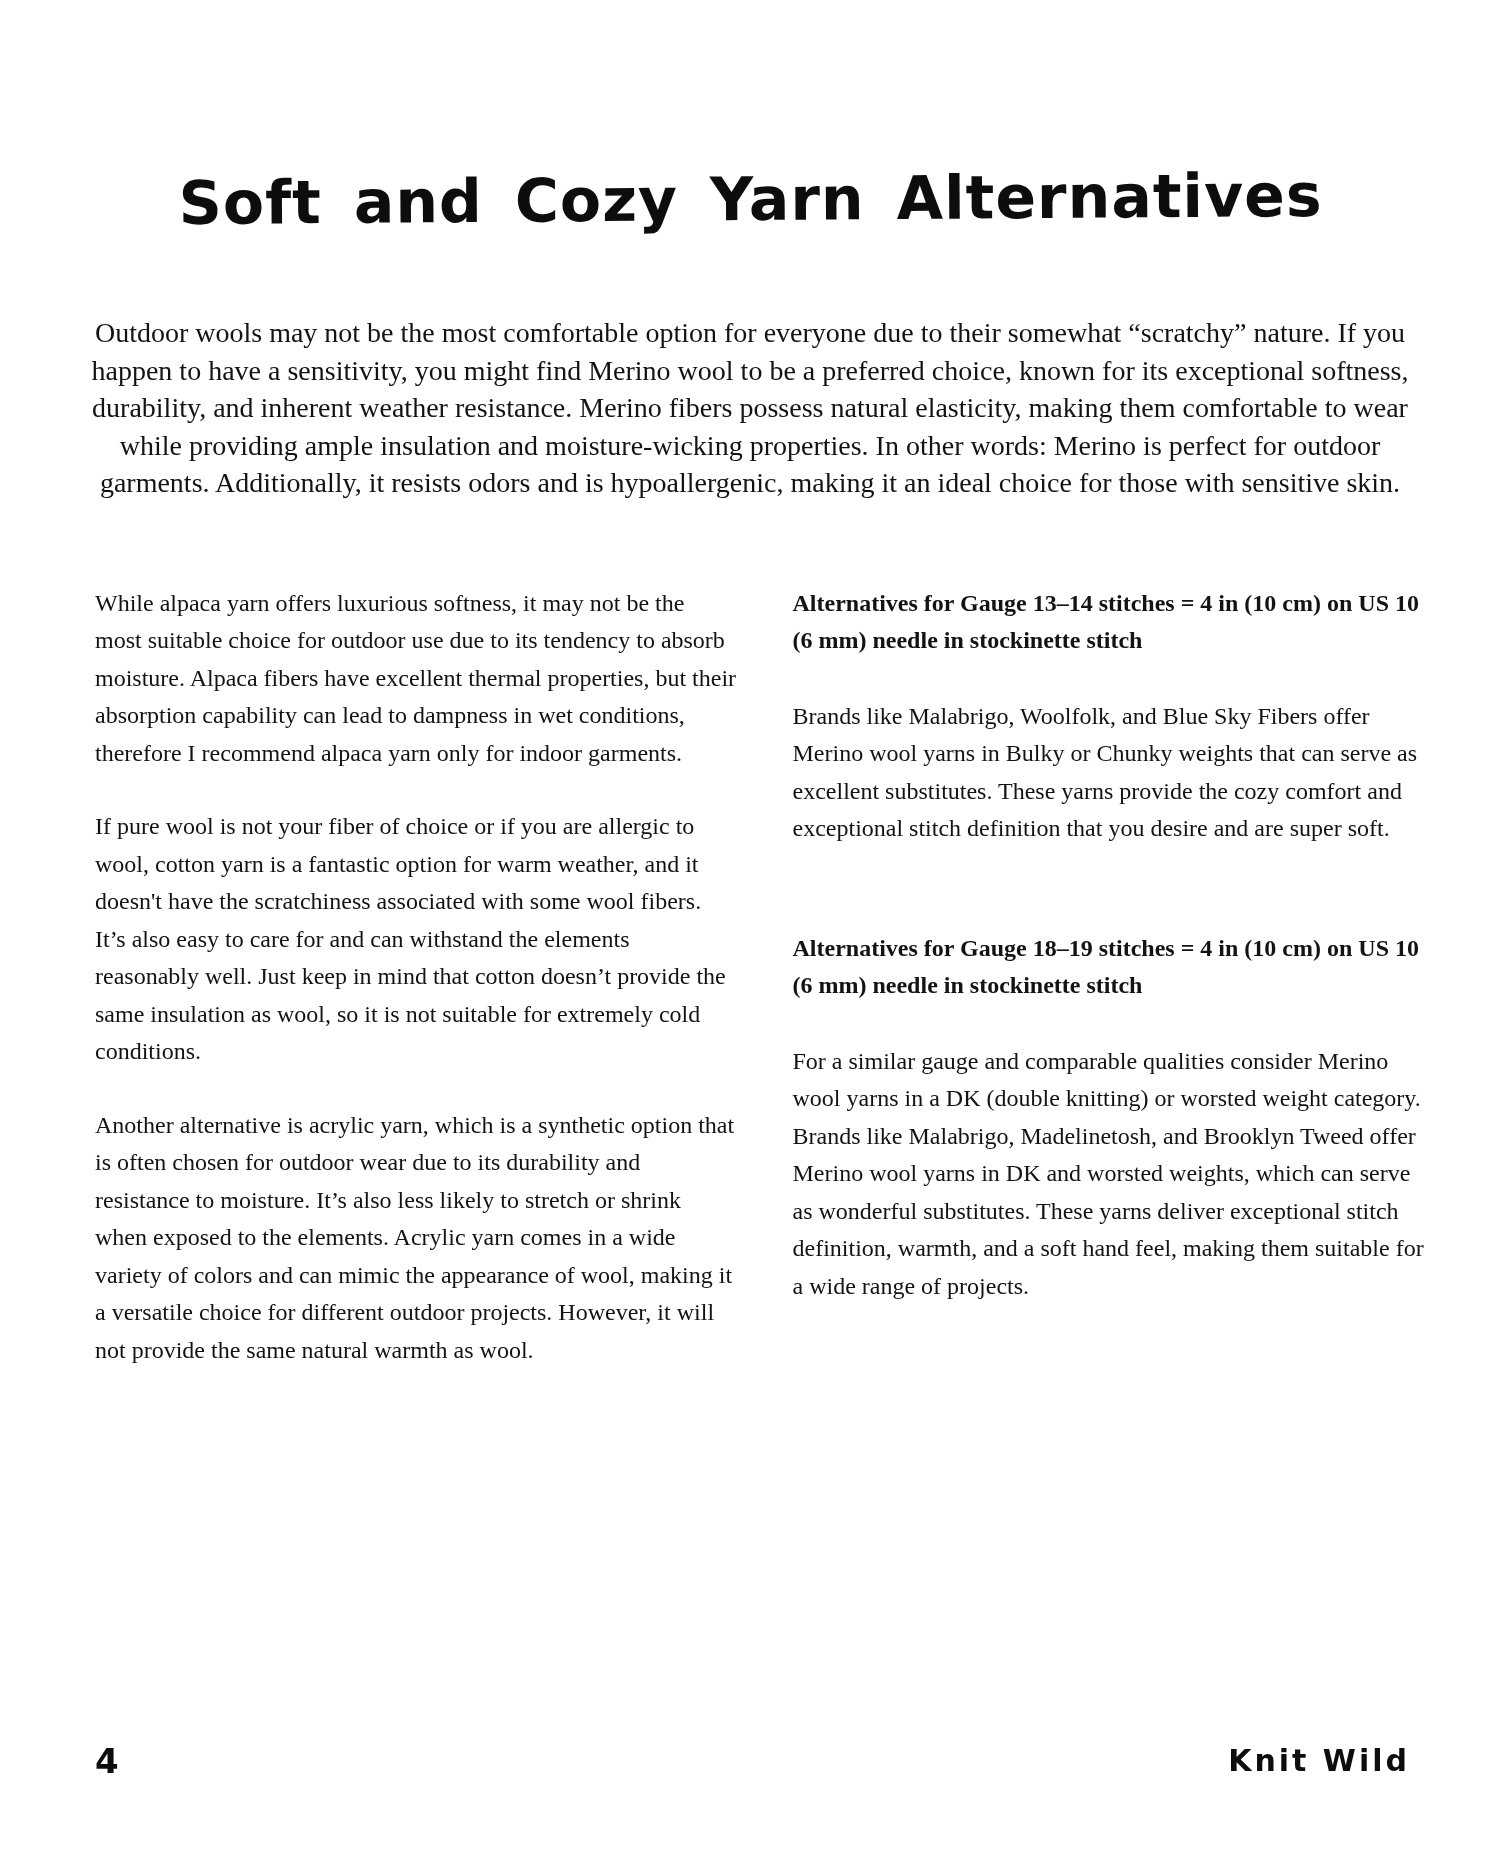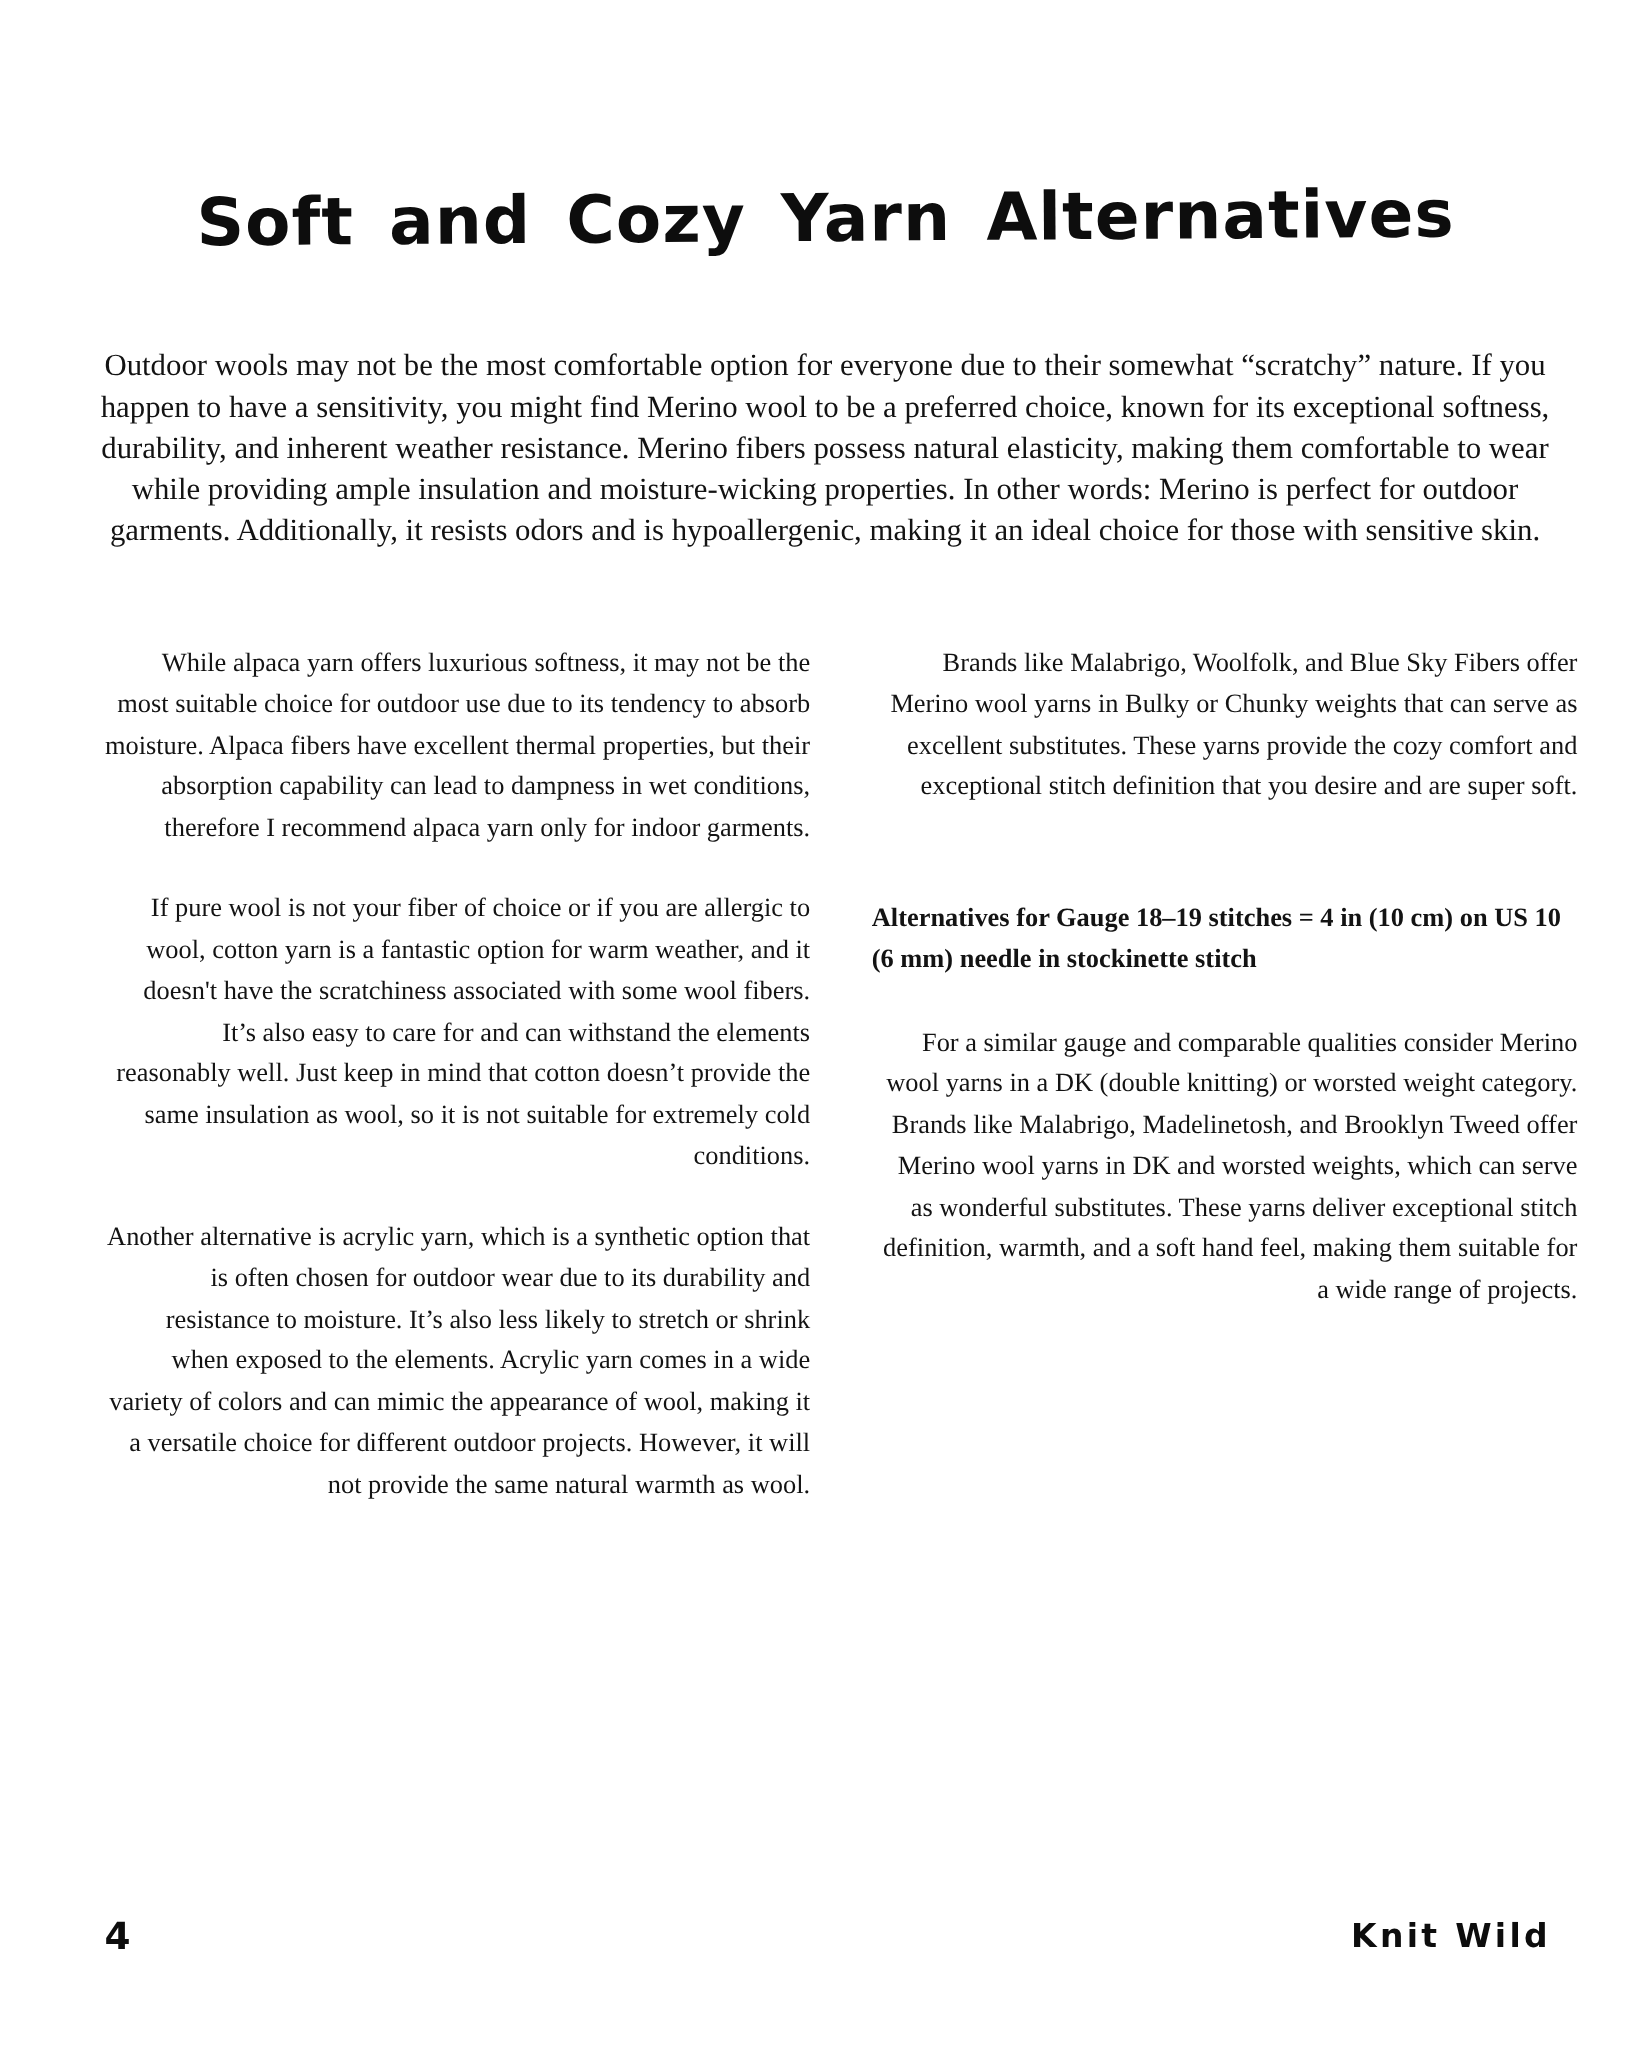--- a/index.html
+++ b/index.html
@@ -46,21 +46,20 @@
     gap: 56px;
   }
   .col {
     flex: 1 1 0;
     font-size: 24px;
     line-height: 37.5px;
     text-align: left;
   }
   .col p {
     margin: 0 0 36px 0;
-    text-align: right;
   }
   .col p:last-child {
     margin-bottom: 0;
   }
   .subhead {
     margin: 0 0 38px 0;
     font-size: 24px;
     line-height: 37.5px;
     font-weight: 700;
   }
@@ -98,20 +97,21 @@
 
   <div class="columns">
 
     <div class="col">
       <p>While alpaca yarn offers luxurious softness, it may not be the most suitable choice for outdoor use due to its tendency to absorb moisture. Alpaca fibers have excellent thermal properties, but their absorption capability can lead to dampness in wet conditions, therefore I recommend alpaca yarn only for indoor garments.</p>
       <p>If pure wool is not your fiber of choice or if you are allergic to wool, cotton yarn is a fantastic option for warm weather, and it doesn't have the scratchiness associated with some wool fibers. It’s also easy to care for and can withstand the elements reasonably well. Just keep in mind that cotton doesn’t provide the same insulation as wool, so it is not suitable for extremely cold conditions.</p>
       <p>Another alternative is acrylic yarn, which is a synthetic option that is often chosen for outdoor wear due to its durability and resistance to moisture. It’s also less likely to stretch or shrink when exposed to the elements. Acrylic yarn comes in a wide variety of colors and can mimic the appearance of wool, making it a versatile choice for different outdoor projects. However, it will not provide the same natural warmth as wool.</p>
     </div>
 
     <div class="col">
+      <h2 class="subhead">Alternatives for Gauge 13–14 stitches = 4 in (10 cm) on US 10 (6 mm) needle in stockinette stitch</h2>
       <p>Brands like Malabrigo, Woolfolk, and Blue Sky Fibers offer Merino wool yarns in Bulky or Chunky weights that can serve as excellent substitutes. These yarns provide the cozy comfort and exceptional stitch definition that you desire and are super soft.</p>
 
       <h2 class="subhead second">Alternatives for Gauge 18–19 stitches = 4 in (10 cm) on US 10 (6 mm) needle in stockinette stitch</h2>
       <p>For a similar gauge and comparable qualities consider Merino wool yarns in a DK (double knitting) or worsted weight category. Brands like Malabrigo, Madelinetosh, and Brooklyn Tweed offer Merino wool yarns in DK and worsted weights, which can serve as wonderful substitutes. These yarns deliver exceptional stitch definition, warmth, and a soft hand feel, making them suitable for a wide range of projects.</p>
     </div>
 
   </div>
 
   <div class="footer">
     <span class="hand page-num">4</span>

